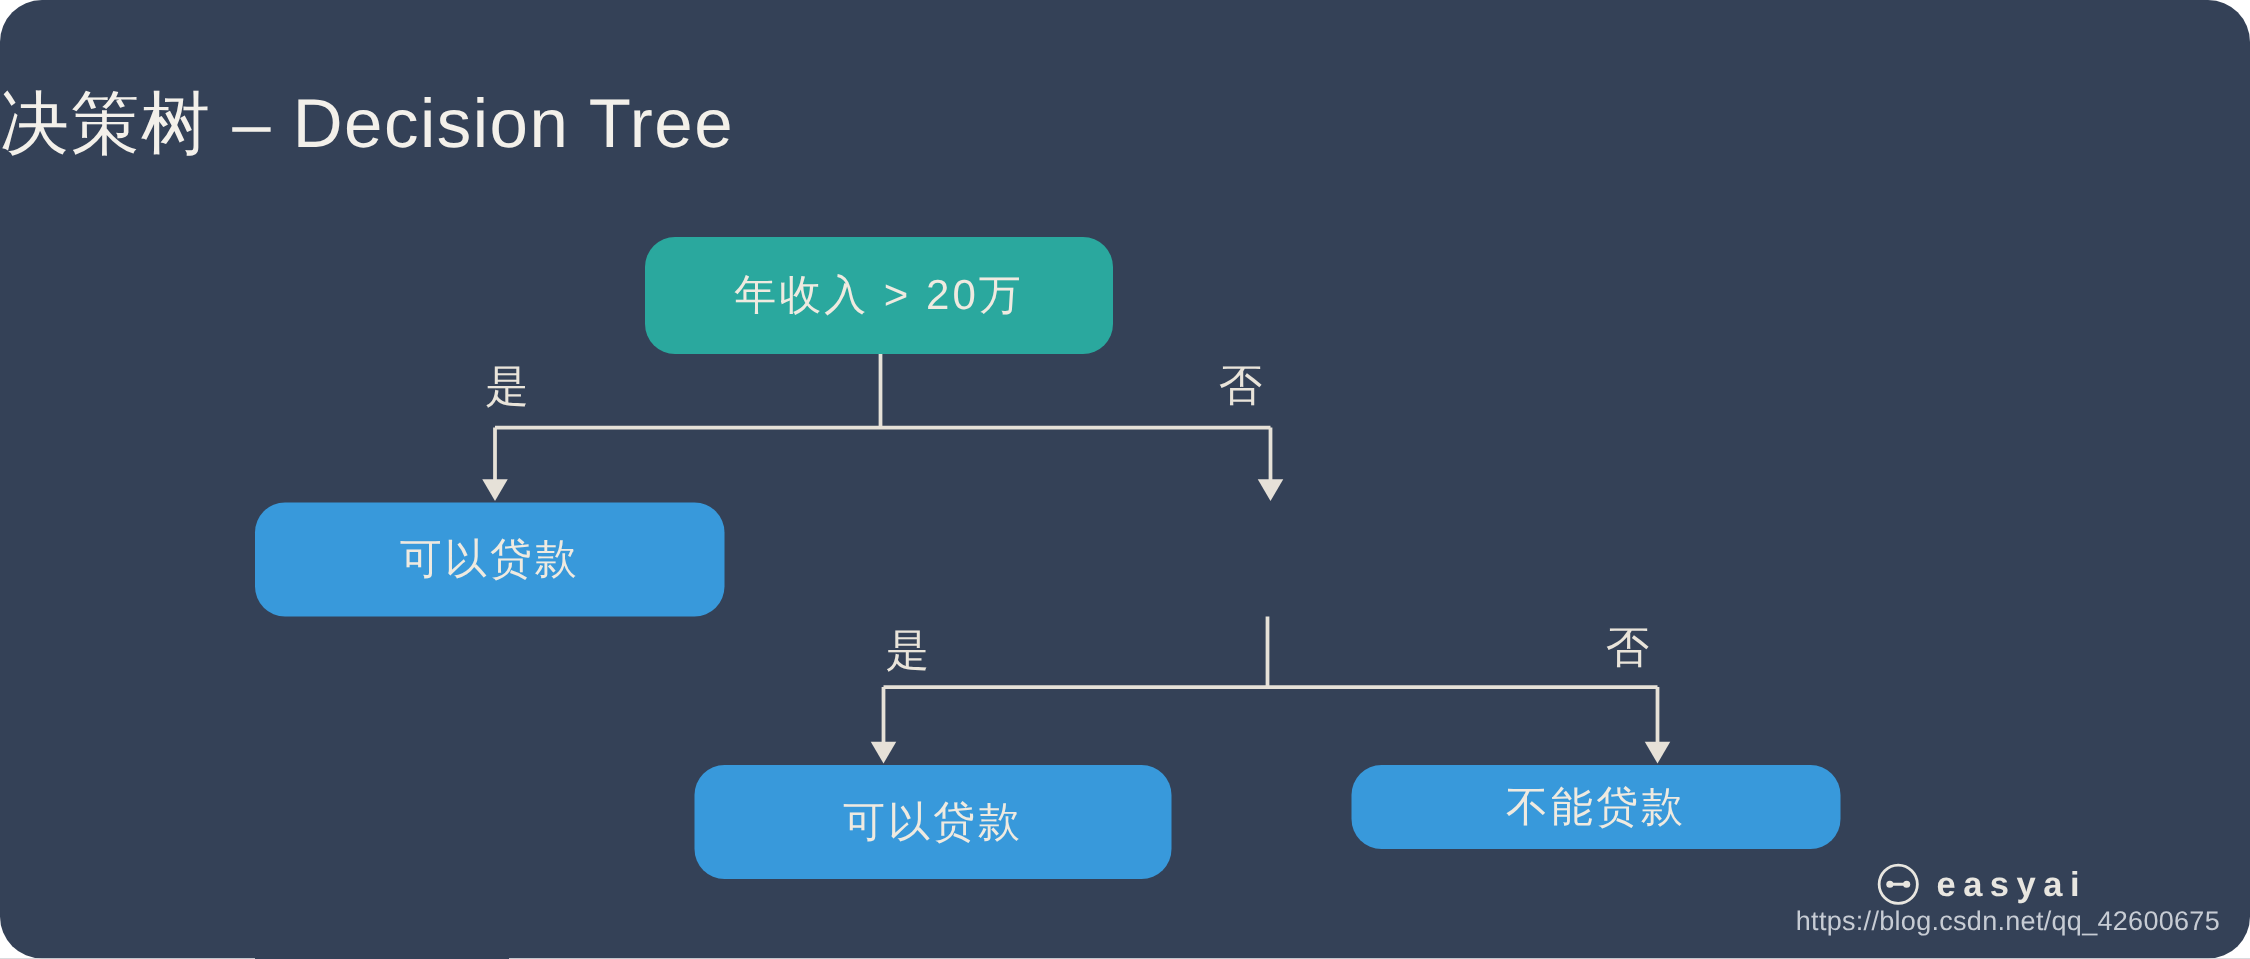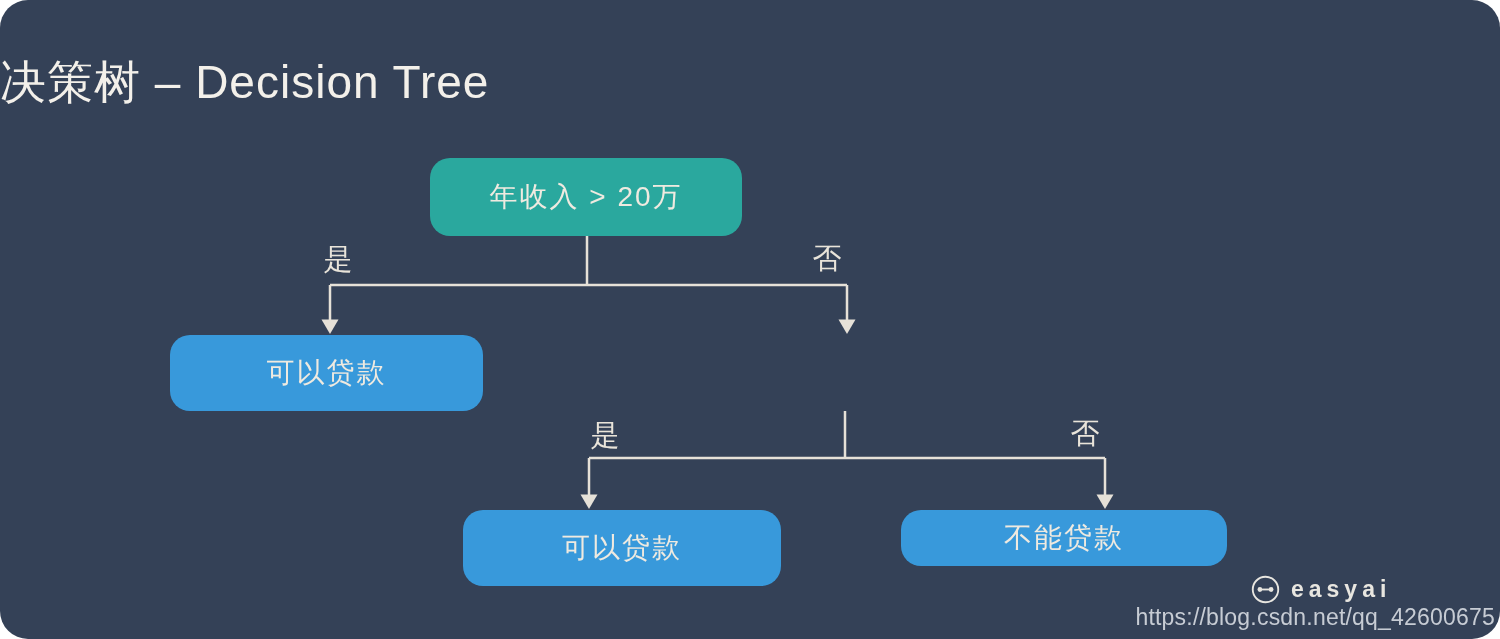--- a/index.html
+++ b/index.html
@@ -46,22 +46,22 @@
     display:flex;align-items:center;gap:11px;
   }
   .brand .logo{display:block;}
   .brand .logo circle.ring{fill:none;stroke:var(--brand-text);stroke-width:1.8;}
   .brand .logo line{stroke:var(--brand-text);stroke-width:1.8;}
   .brand .logo circle.dot{fill:var(--brand-text);}
   .brand .name{
     color:var(--brand-text);font-size:23px;font-weight:bold;letter-spacing:5px;
   }
   .url{
-    position:absolute;right:5px;top:604px;
-    color:var(--watermark-text);font-size:23px;letter-spacing:0.2px;
+    position:absolute;right:20px;top:604px;
+    color:var(--watermark-text);font-size:18px;letter-spacing:0.2px;
   }
 </style>
 </head>
 <body>
 
 <div class="stage">
   <div class="panel">
 
     <h1 class="title">决策树 – Decision Tree</h1>
 

